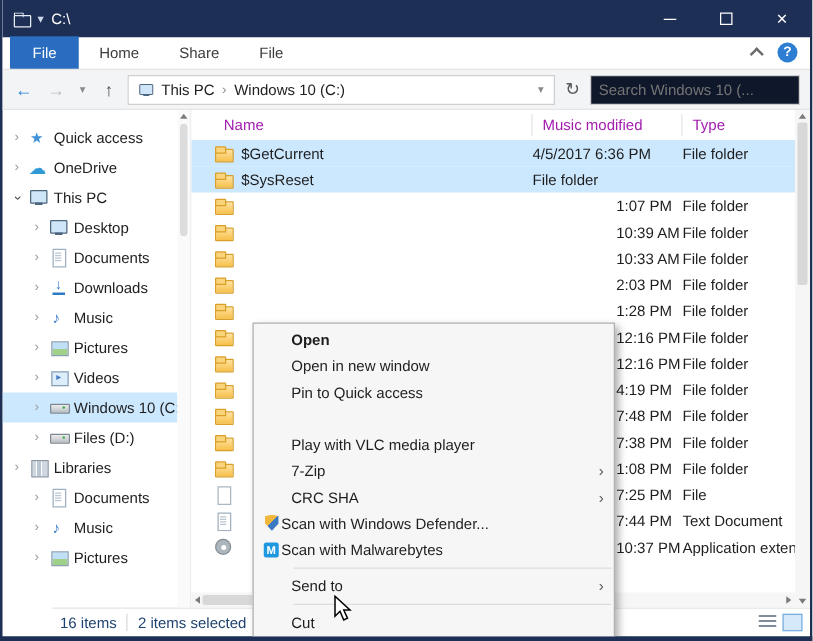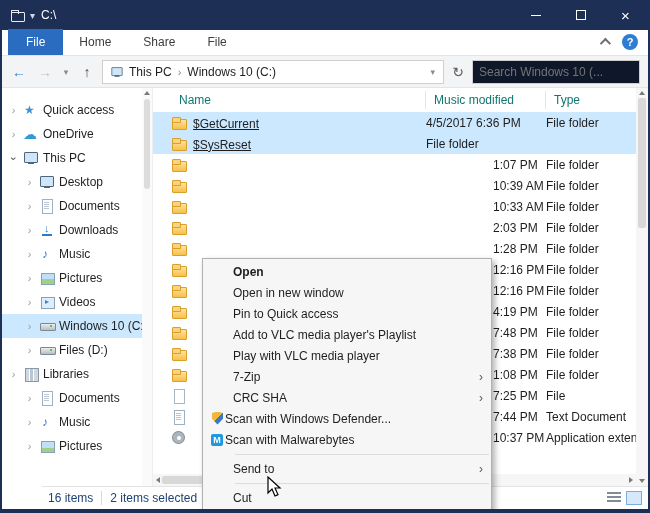--- a/index.html
+++ b/index.html
@@ -50,29 +50,29 @@
   .body{flex:1;display:flex;min-height:0;position:relative;}
   .sidebar{width:140px;flex:none;padding-top:10px;overflow:hidden;}
   .side-item{height:24px;display:flex;align-items:center;gap:4px;white-space:nowrap;overflow:hidden;}
   .side-item.selected{background:#cce8ff;}
   .exp{width:11px;flex:none;color:#9a9a9a;font-size:11px;text-align:center;line-height:1;}
   .exp.down{transform:rotate(90deg);color:#4a4a4a;}
   .sbscroll{width:10px;flex:none;background:#fafafa;display:flex;flex-direction:column;align-items:center;padding-top:3px;}
   .sbthumb{width:6px;height:90px;background:#dcdcdc;margin-top:4px;border-radius:3px;}
   
   .main{flex:1;display:flex;flex-direction:column;min-width:0;border-left:1px solid #eee;}
-  .colhead{height:24px;display:flex;align-items:center;padding-left:18px;flex:none;color:#0f766e;}
+  .colhead{height:24px;display:flex;align-items:center;padding-left:18px;flex:none;color:#a21caf;}
   .ch{padding-left:8px;border-right:1px solid #e6e6e6;height:18px;line-height:18px;}
   .ch.name{width:255px;}
   .ch.date{width:120px;}
   .ch.type{flex:1;border-right:none;}
   #rows{flex:1;overflow:hidden;}
   .row{height:21px;display:flex;align-items:center;padding-left:18px;}
   .row.selected{background:#cce8ff;}
-  .cell-name{width:255px;display:flex;align-items:flex-end;gap:6px;overflow:hidden;white-space:nowrap;text-decoration:underline;}
+  .cell-name{width:255px;display:flex;align-items:center;gap:6px;overflow:hidden;white-space:nowrap;}
   .cell-date{width:120px;overflow:hidden;white-space:nowrap;}
   .row.covered .cell-date{padding-left:67px;}
   .cell-type{flex:1;overflow:hidden;white-space:nowrap;}
   .hscroll{height:12px;flex:none;background:#f6f6f6;display:flex;align-items:center;}
   .hthumb{height:8px;width:180px;background:#d8d8d8;margin-left:2px;border-radius:2px;}
   .vscroll{width:12px;flex:none;background:#f6f6f6;display:flex;flex-direction:column;align-items:center;padding:3px 0;}
   .vthumb{width:8px;height:130px;background:#d8d8d8;margin-top:3px;border-radius:2px;}
   .vspacer{flex:1;}
   .tri{width:0;height:0;display:inline-block;}
   .tri.up{border-left:3px solid transparent;border-right:3px solid transparent;border-bottom:4px solid #7a7a7a;}
@@ -415,21 +415,20 @@
         <div class="menu-item">
           <span class="mi-icon"></span>
           <span class="mi-label">Open in new window</span>
         </div>
         <div class="menu-item">
           <span class="mi-icon"></span>
           <span class="mi-label">Pin to Quick access</span>
         </div>
         <div class="menu-item">
           <span class="mi-icon"></span>
-          <span class="mi-label">Add to VLC media player's Playlist</span>
         </div>
         <div class="menu-item">
           <span class="mi-icon"></span>
           <span class="mi-label">Play with VLC media player</span>
         </div>
         <div class="menu-item">
           <span class="mi-icon"></span>
           <span class="mi-label">7-Zip</span>
           <span class="mi-arrow">›</span>
         </div>

